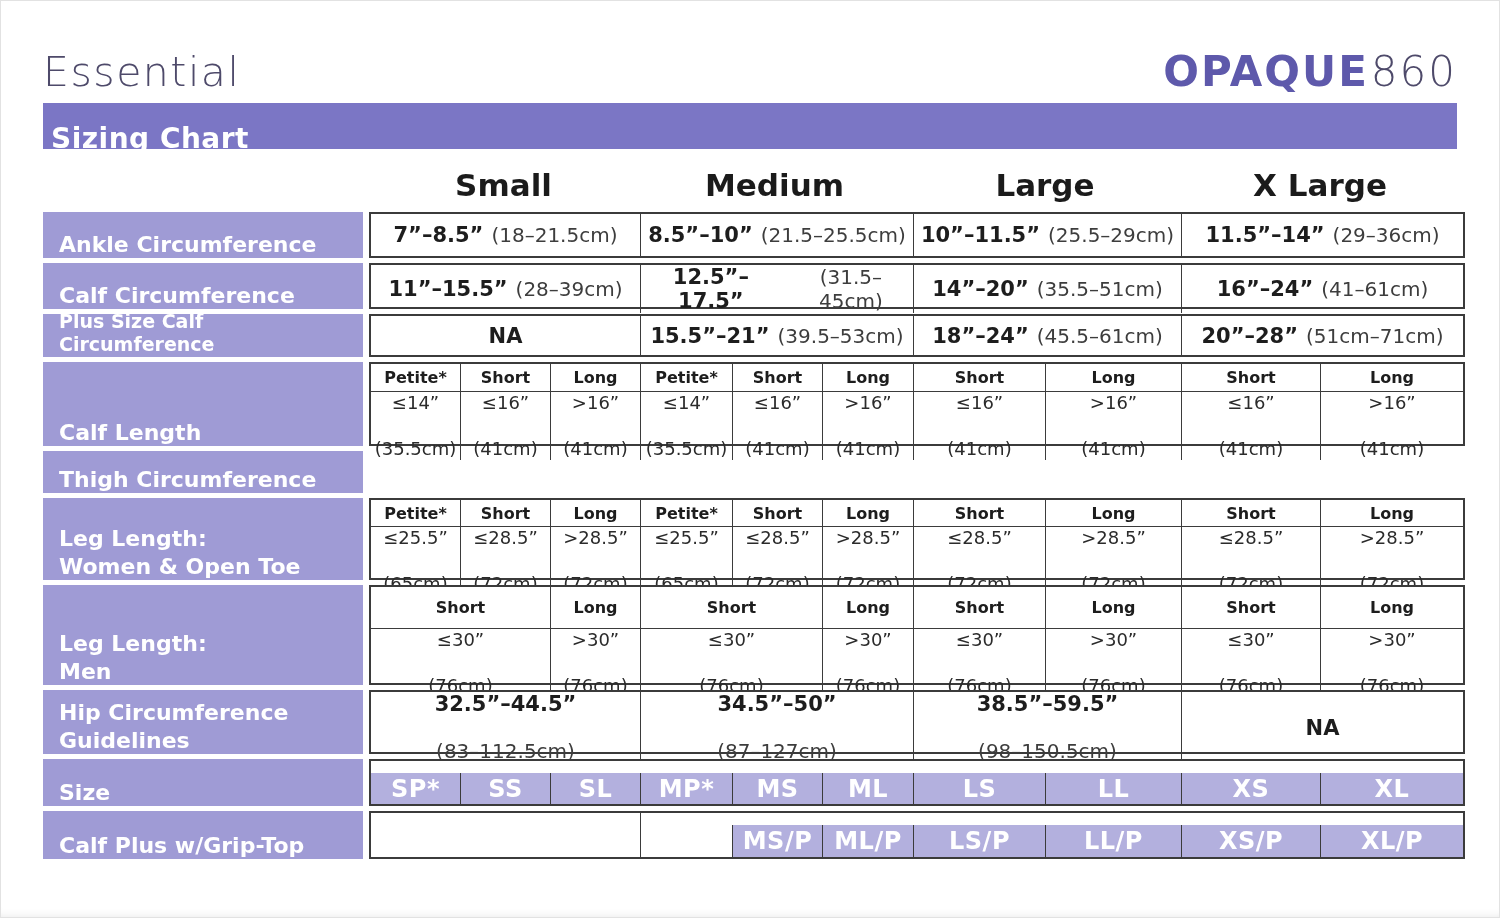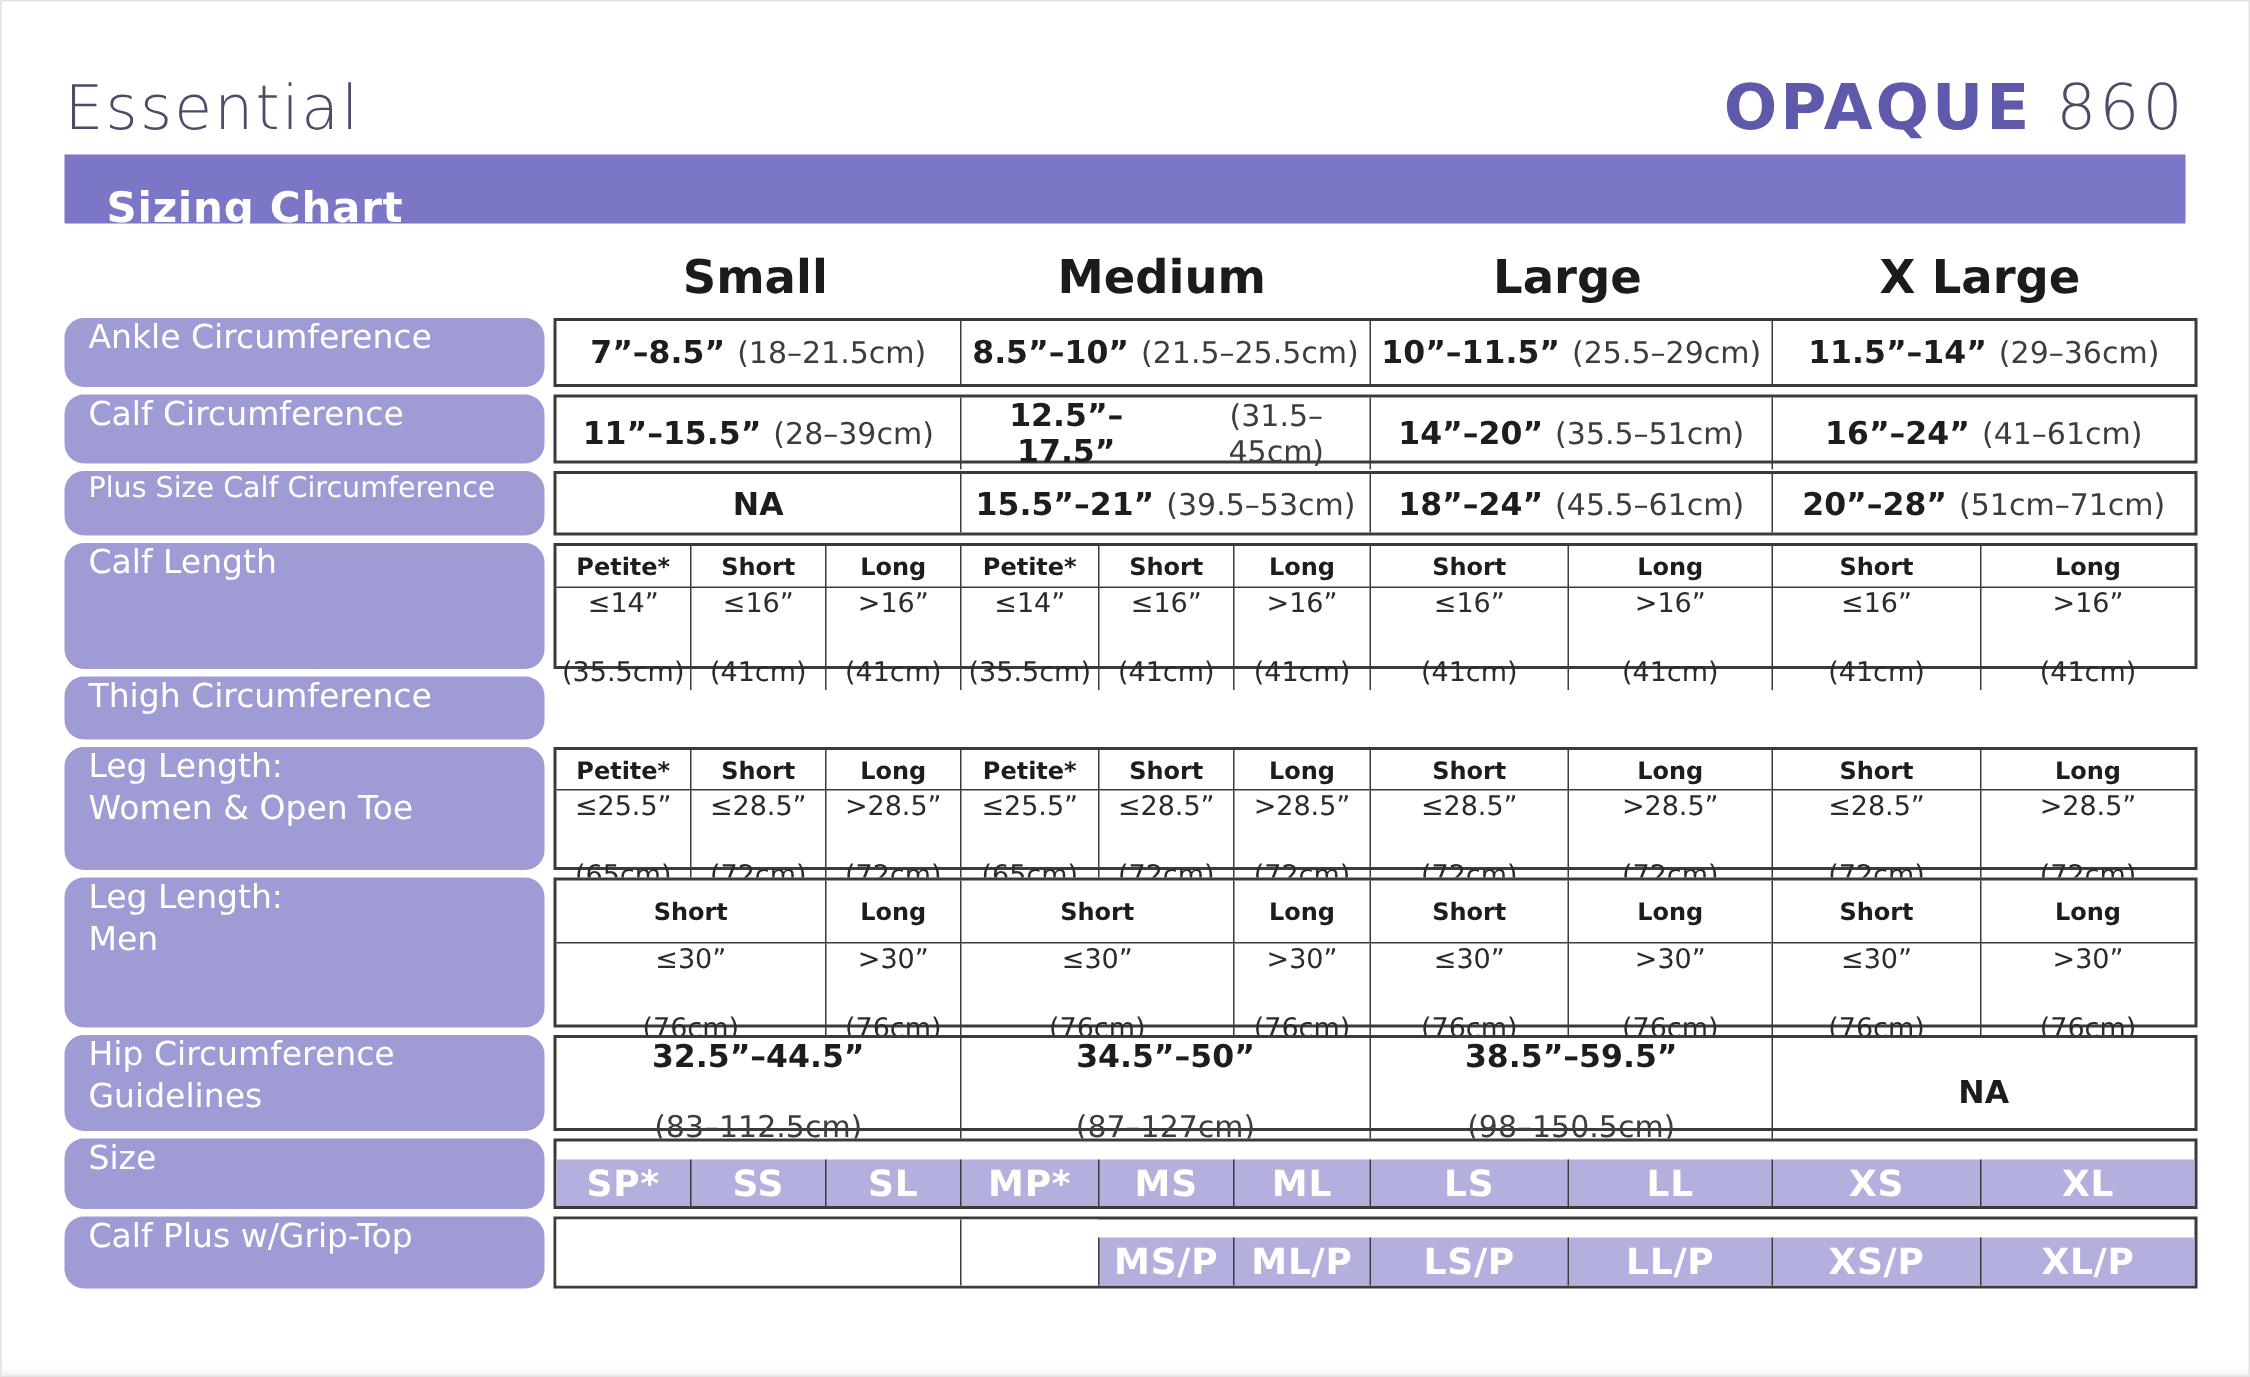--- a/index.html
+++ b/index.html
@@ -17,40 +17,40 @@
   
   .hdr{
     margin:34px 42px 0 42px;
     display:flex;justify-content:space-between;align-items:flex-end;
     height:58px;
   }
   .product-line{
     font-size:41px;font-weight:300;letter-spacing:1.5px;
     color:#4e4a6a;line-height:1;
   }
-  .brand-wrap{display:flex;align-items:flex-end;gap:16px;line-height:1;}
+  .brand-wrap{display:flex;align-items:flex-end;gap:2px;line-height:1;}
   .brand{font-size:42px;font-weight:800;letter-spacing:2px;color:#5e59ab;}
   .model{font-size:42px;font-weight:300;letter-spacing:2px;color:#4e4a6a;}
   .banner{
     margin:10px 42px 0 42px;height:46px;background:#7b76c5;
     display:flex;align-items:center;
   }
   .banner-title{
-    color:#ffffff;font-weight:bold;font-size:28px;padding-left:28px;
+    color:#ffffff;font-weight:bold;font-size:28px;padding-left:8px;
     letter-spacing:0.5px;
     margin-top:24px;
   }
   
   .tbl{margin:14px 0 0 42px;}
   .band{display:flex;margin-bottom:5px;}
   .rlabel{
     width:320px;min-width:320px;box-sizing:border-box;
-    background:#9f9bd5;color:#ffffff;font-weight:normal;font-size:22px;
-    display:flex;flex-direction:column;justify-content:flex-start;
-    padding-left:16px;line-height:1.25;border-radius:13px;
+    background:#9f9bd5;color:#ffffff;font-weight:bold;font-size:22px;
+    display:flex;flex-direction:column;justify-content:flex-end;
+    padding-left:16px;line-height:1.25;
   }
   .rlabel.small-label{font-size:19px;}
   .dgrid{
     margin-left:6px;width:1092px;box-sizing:content-box;
     display:grid;
     grid-template-columns:89px 90px 90px 92px 90px 91px 132px 136px 139px 143px;
     border:2px solid #3b3b3b;background:#ffffff;
   }
   .dgrid.noborder{border:none;background:transparent;}
   .cell{

